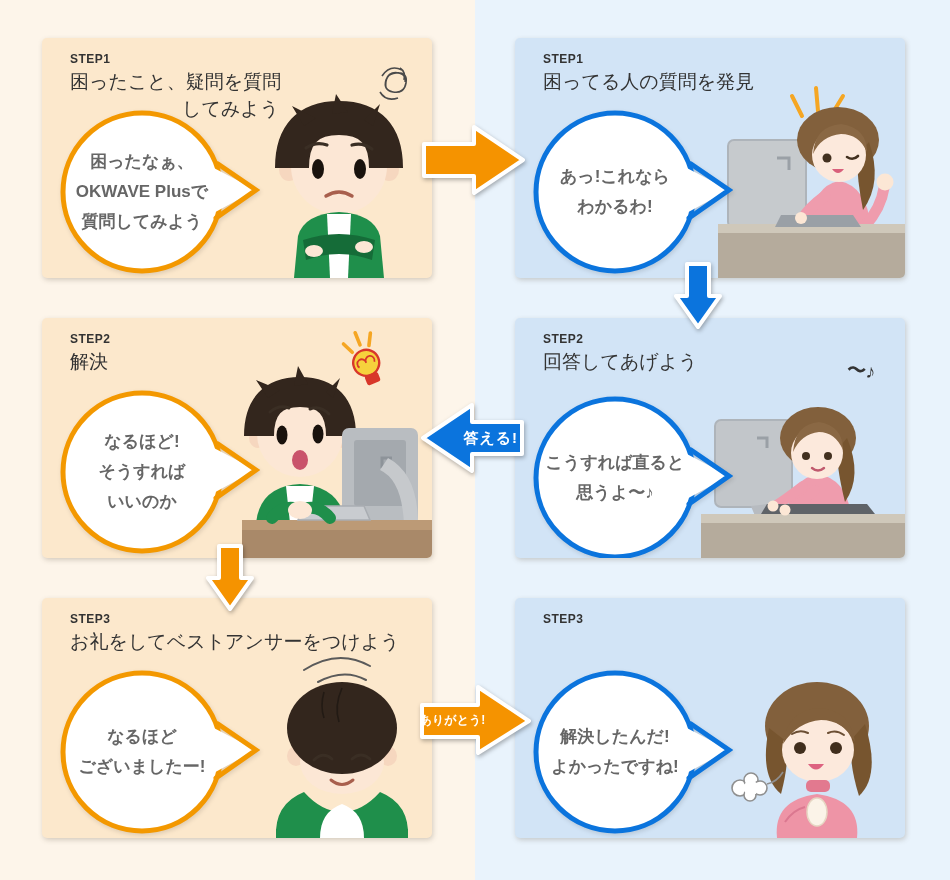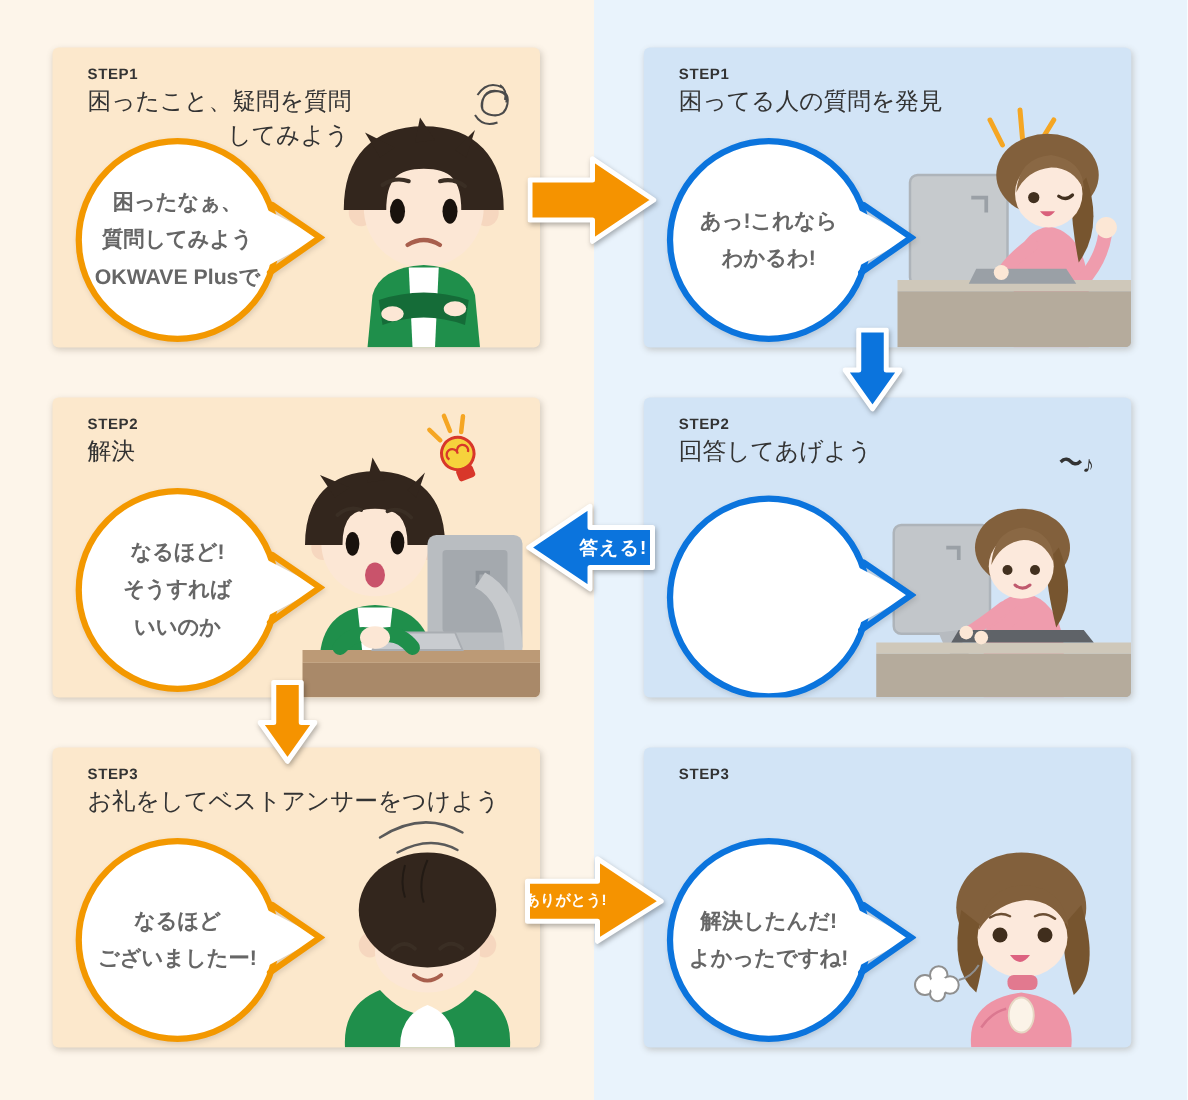--- a/index.html
+++ b/index.html
@@ -79,22 +79,22 @@
         </h2>
     </header>
     <div class="bubble orange">
       <svg viewBox="0 0 202 172">
         <circle class="stroke" cx="84" cy="86" r="79" fill="#fff" stroke-width="5"></circle>
         <path d="M152,60 L198,84 L150,110 Z" fill="#fff"></path>
         <path class="stroke" d="M160,58 L198,84 L158,112" fill="none" stroke-width="5" stroke-linecap="round"></path>
       </svg>
       <div class="btext">
         <div>困ったなぁ、</div>
+        <div>OKWAVE Plusで</div>
         <div>質問してみよう</div>
-        <div>OKWAVE Plusで</div>
       </div>
     </div>
   </section>
 
   <section class="panel right-side" style="left:515px;top:38px;">
     <svg class="scene" viewBox="0 0 390 240">
       <g>
         <path d="M287,78 L277,58 M303,73 L301,50 M317,76 L328,58" stroke="#f5a623" stroke-width="4" fill="none" stroke-linecap="round"></path>
       </g>
       <g>
@@ -227,20 +227,24 @@
       <h2 class="ptitle">
           <span>回答してあげよう</span>
         </h2>
     </header>
     <div class="bubble blue" style="top:74px;">
       <svg viewBox="0 0 202 172">
         <circle class="stroke" cx="84" cy="86" r="79" fill="#fff" stroke-width="5"></circle>
         <path d="M152,60 L198,84 L150,110 Z" fill="#fff"></path>
         <path class="stroke" d="M160,58 L198,84 L158,112" fill="none" stroke-width="5" stroke-linecap="round"></path>
       </svg>
+      <div class="btext">
+        <div>こうすれば直ると</div>
+        <div>思うよ〜♪</div>
+      </div>
     </div>
   </section>
 
   <section class="panel left-side" style="left:42px;top:598px;">
     <svg class="scene" viewBox="0 0 390 240">
       <g>
         <path d="M262,72 q34,-22 66,-4 M276,84 q26,-14 48,-2" stroke="#5a5a5a" stroke-width="2" fill="none" stroke-linecap="round"></path>
       </g>
       <g>
         <ellipse cx="254" cy="158" rx="9" ry="10" fill="#f6d7bf"></ellipse>

